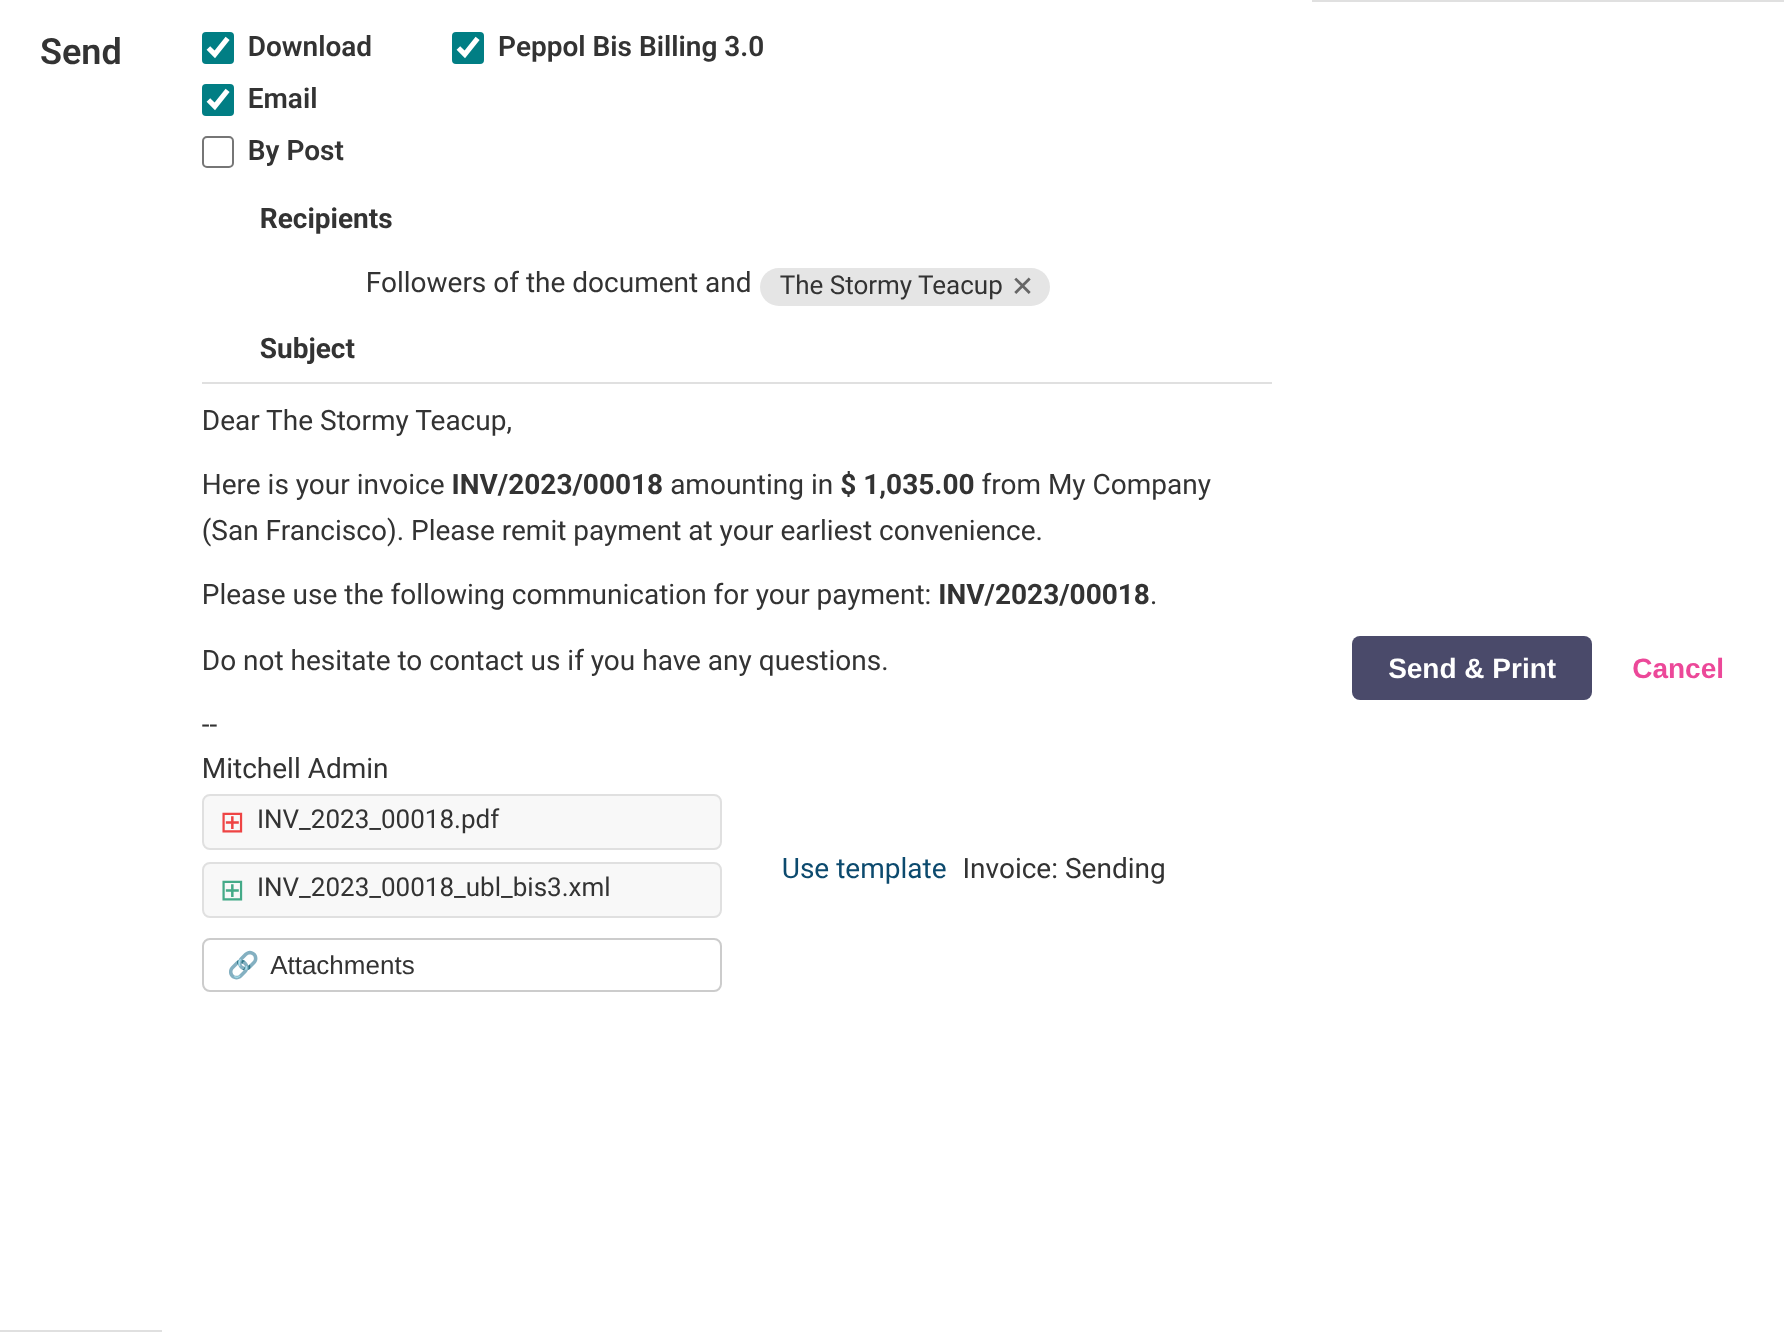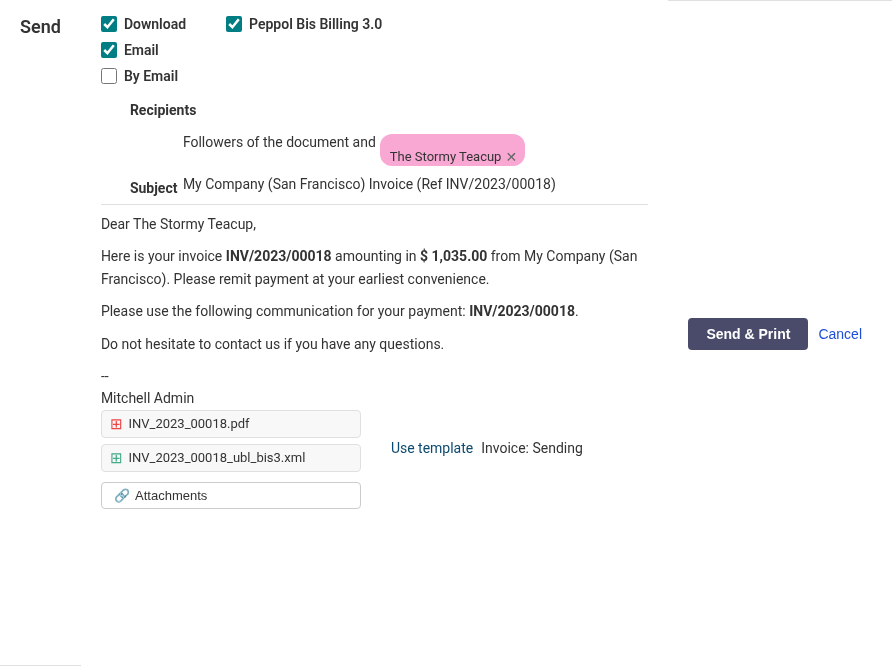--- a/index.html
+++ b/index.html
@@ -88,23 +88,23 @@
       gap: 4px;
       margin-top: 36px;
     }
     .recipients-text {
       font-size: 14px;
       color: #333;
     }
     .tag {
       display: inline-flex;
       align-items: center;
-      background: #f9a8d4;
+      background: #e5e5e5;
       border-radius: 12px;
-      padding: 15px 8px 2px 10px;
+      padding: 2px 8px 2px 10px;
       font-size: 13px;
       color: #333;
       gap: 4px;
     }
     .tag-close {
       cursor: pointer;
       font-size: 14px;
       color: #666;
       line-height: 1;
     }
@@ -190,39 +190,41 @@
     }
     .use-template-value {
       font-size: 14px;
       color: #333;
     }
     .dialog-footer {
       border-top: 1px solid #e0e0e0;
       padding: 14px 20px;
       display: flex;
       align-items: center;
+      gap: 10px;
       background: #fff;
     }
     .btn-primary {
       background: #4a4a6a;
       color: #fff;
       border: none;
       border-radius: 4px;
       padding: 8px 18px;
       font-size: 14px;
       font-weight: 600;
       cursor: pointer;
     }
     .btn-cancel {
       background: transparent;
-      color: #1d4ed8;
+      color: #ec4899;
       border: none;
       font-size: 14px;
       cursor: pointer;
       padding: 8px 10px;
+      font-weight: bold;
     }
   </style>
 </head>
 <body>
 
 <div class="dialog">
   <div class="dialog-header">
     <span class="dialog-title">Send</span>
   </div>
 
@@ -242,40 +244,39 @@
     <div class="options-row">
       <label class="checkbox-item">
         <input type="checkbox" checked="" style="">
         <span class="checkbox-label">Email</span>
       </label>
     </div>
 
     <div class="by-post-row">
       <label class="checkbox-item">
         <input type="checkbox" style="">
-        <span class="checkbox-label">By Email</span>
+        <span class="checkbox-label">By Post</span>
       </label>
     </div>
 
     <div class="field-row">
       <span class="field-label">Recipients</span>
       <div class="field-value">
         <div class="recipients-container">
           <span class="recipients-text">Followers of the document and</span>
           <span class="tag">
             <span>The Stormy Teacup</span>
             <span class="tag-close">✕</span>
           </span>
         </div>
       </div>
     </div>
 
     <div class="field-row subject-row">
       <span class="field-label">Subject</span>
-      <span class="field-value">My Company (San Francisco) Invoice (Ref INV/2023/00018)</span>
     </div>
 
     <hr class="divider">
 
     <div class="email-body">
       <p>Dear The Stormy Teacup,</p>
       <p>
         <span>Here is your invoice </span><span class="bold">INV/2023/00018</span><span> amounting in </span><span class="bold">$ 1,035.00</span><span> from My Company (San Francisco). Please remit payment at your earliest convenience.</span>
       </p>
       <p>

